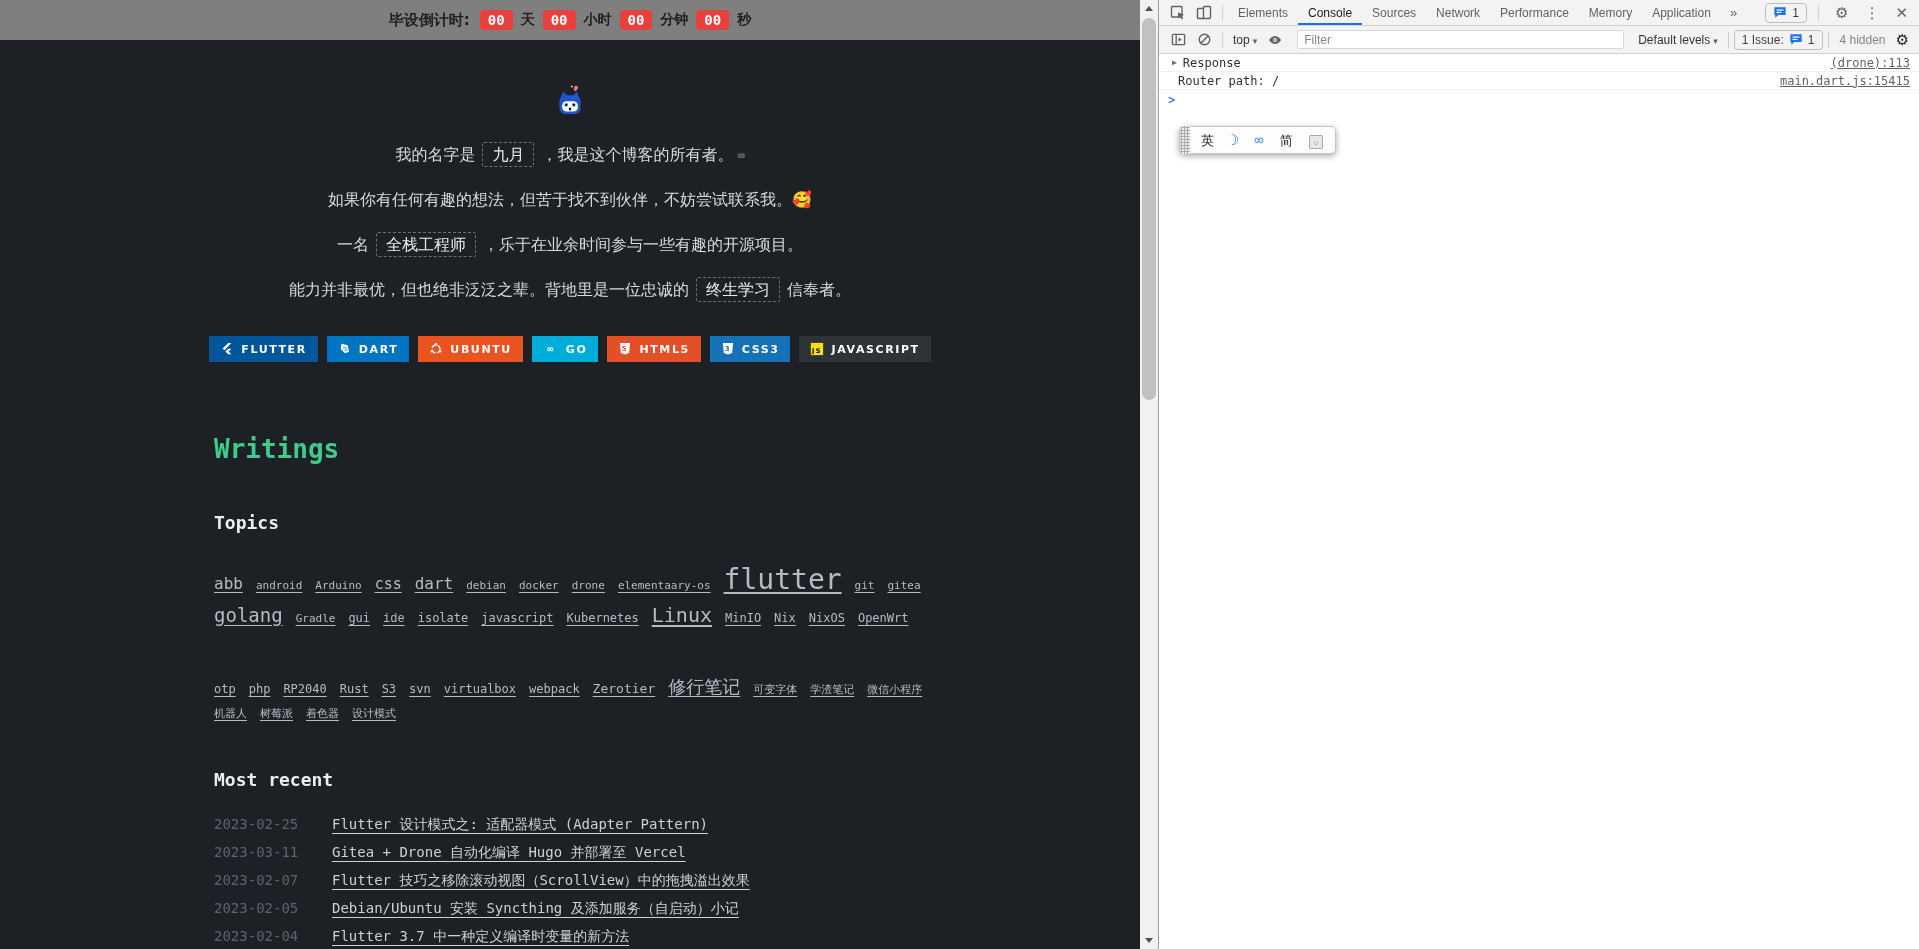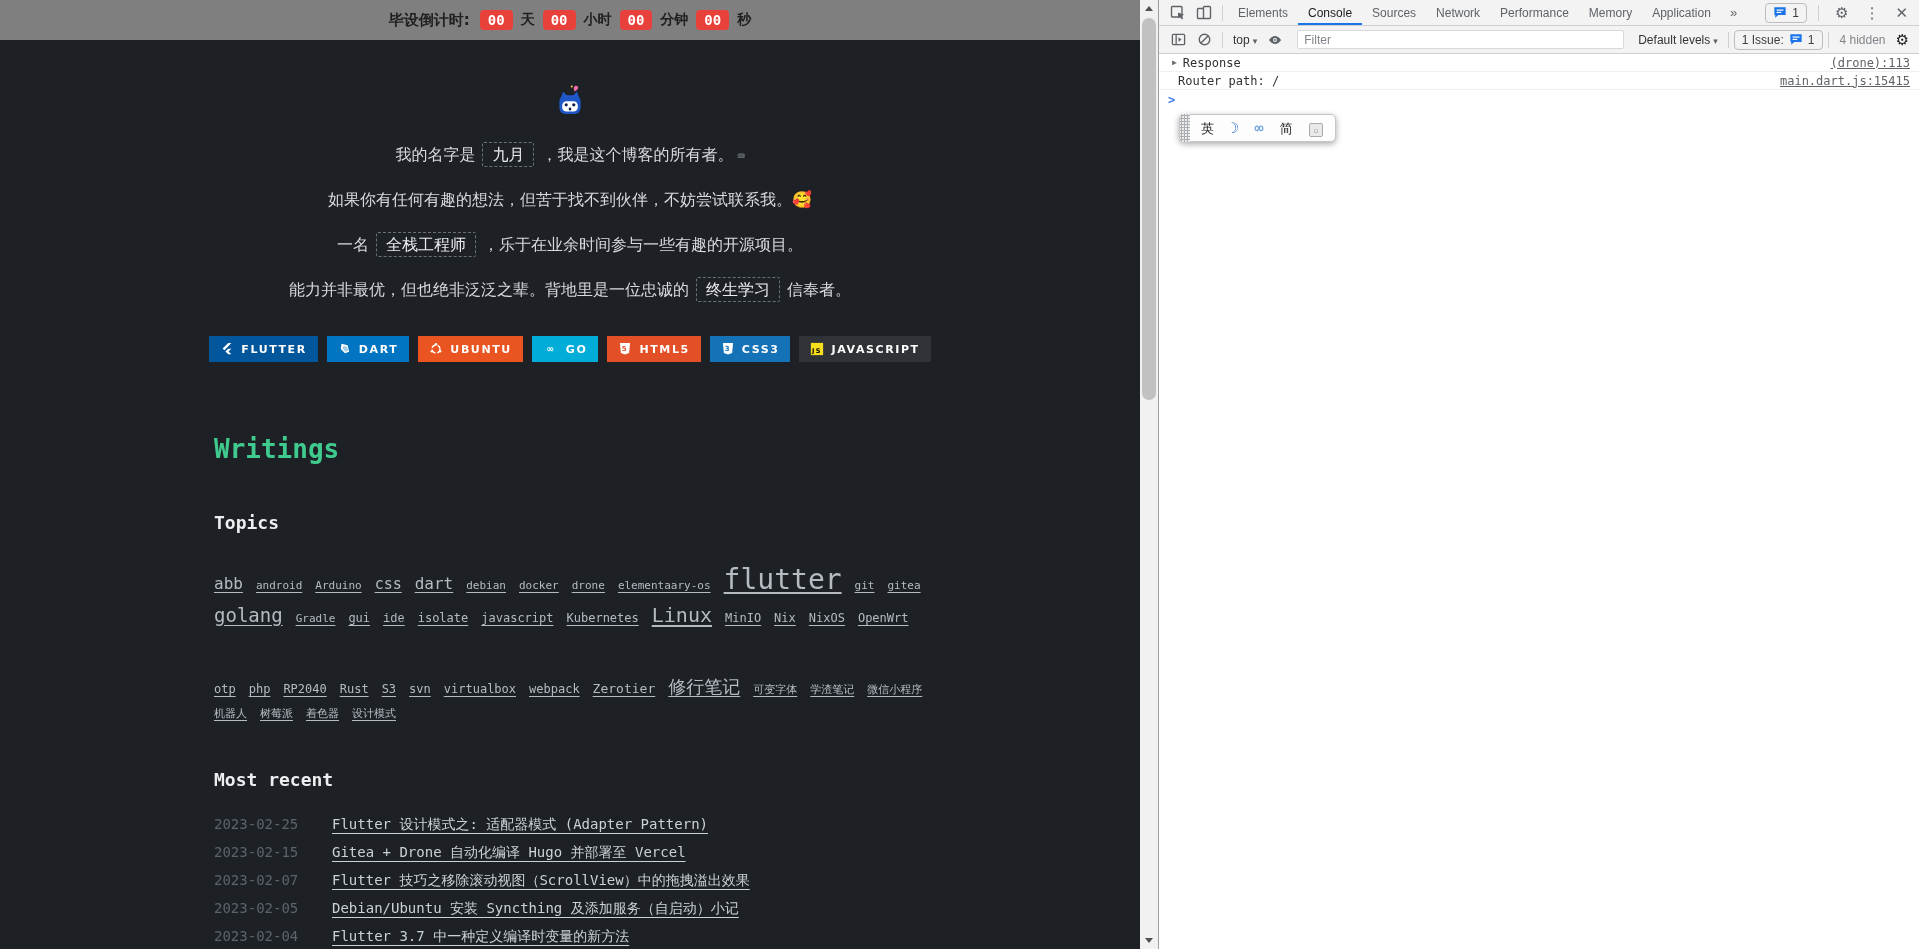--- a/index.html
+++ b/index.html
@@ -70,21 +70,21 @@
   .dt-filter::placeholder { color:#80868b; }
   .dt-hidden { color:#80868b; padding:0 6px; white-space:nowrap; }
   .dt-gear-dark { color:#202124; font-size:15px; cursor:pointer; padding:0 4px; }
 
   .dt-console { position:relative; font-family:"DejaVu Sans Mono", monospace; font-size:12px; }
   .con-row { display:flex; align-items:center; min-height:18px; padding:1px 9px 1px 13px; border-bottom:1px solid #f0f0f0; color:#303030; }
   .con-expander { font-size:8px; color:#6e6e6e; margin-right:6px; cursor:pointer; }
   .con-link { margin-left:auto; color:#5f6368; text-decoration:underline; cursor:pointer; }
   .con-prompt { color:#3b78e7; font-weight:bold; padding:3px 9px 1px 9px; font-size:12px; }
 
-  .ext-popup { position:absolute; left:20px; top:60px; height:28px; display:flex; align-items:center;
+  .ext-popup { position:absolute; left:20px; top:72px; height:28px; display:flex; align-items:center;
                background:#fdfdfd; border:1px solid #c6c6c6; border-radius:5px; padding-right:8px;
                box-shadow:0 2px 6px rgba(0,0,0,.35); }
   .ext-handle { width:10px; height:28px; border-radius:4px 0 0 4px; margin-right:6px; background-color:#ededed;
                 background-image:radial-gradient(#a9adb2 1px, transparent 1.1px); background-size:3px 3px; cursor:grab; }
   .ext-zh { font-family:"DejaVu Sans",sans-serif; font-size:13px; color:#222; margin:0 5px; cursor:pointer; }
   .ext-moon { color:#2f6fd0; font-size:15px; margin:0 4px; cursor:pointer; }
   .ext-glasses { color:#7aa8e0; font-size:15px; font-weight:bold; margin:0 4px; cursor:pointer; }
   .ext-btn { display:inline-flex; align-items:center; justify-content:center; width:14px; height:14px; margin:0 4px;
              border:1px solid #aaa; border-radius:2px; background:#e9e9e9; color:#888; font-size:8px; cursor:pointer; }
 </style>
@@ -310,21 +310,21 @@
 </div>
 
     <div class="h-sub">Most recent</div>
     <div class="recent-list">
   <div class="recent-row">
     <span class="recent-date">2023-02-25</span>
     <span class="recent-title">Flutter 设计模式之: 适配器模式 (Adapter Pattern)</span>
   </div>
 
   <div class="recent-row">
-    <span class="recent-date">2023-02-15</span>
+    <span class="recent-date">2023-03-11</span>
     <span class="recent-title">Gitea + Drone 自动化编译 Hugo 并部署至 Vercel</span>
   </div>
 
   <div class="recent-row">
     <span class="recent-date">2023-02-07</span>
     <span class="recent-title">Flutter 技巧之移除滚动视图（ScrollView）中的拖拽溢出效果</span>
   </div>
 
   <div class="recent-row">
     <span class="recent-date">2023-02-05</span>

